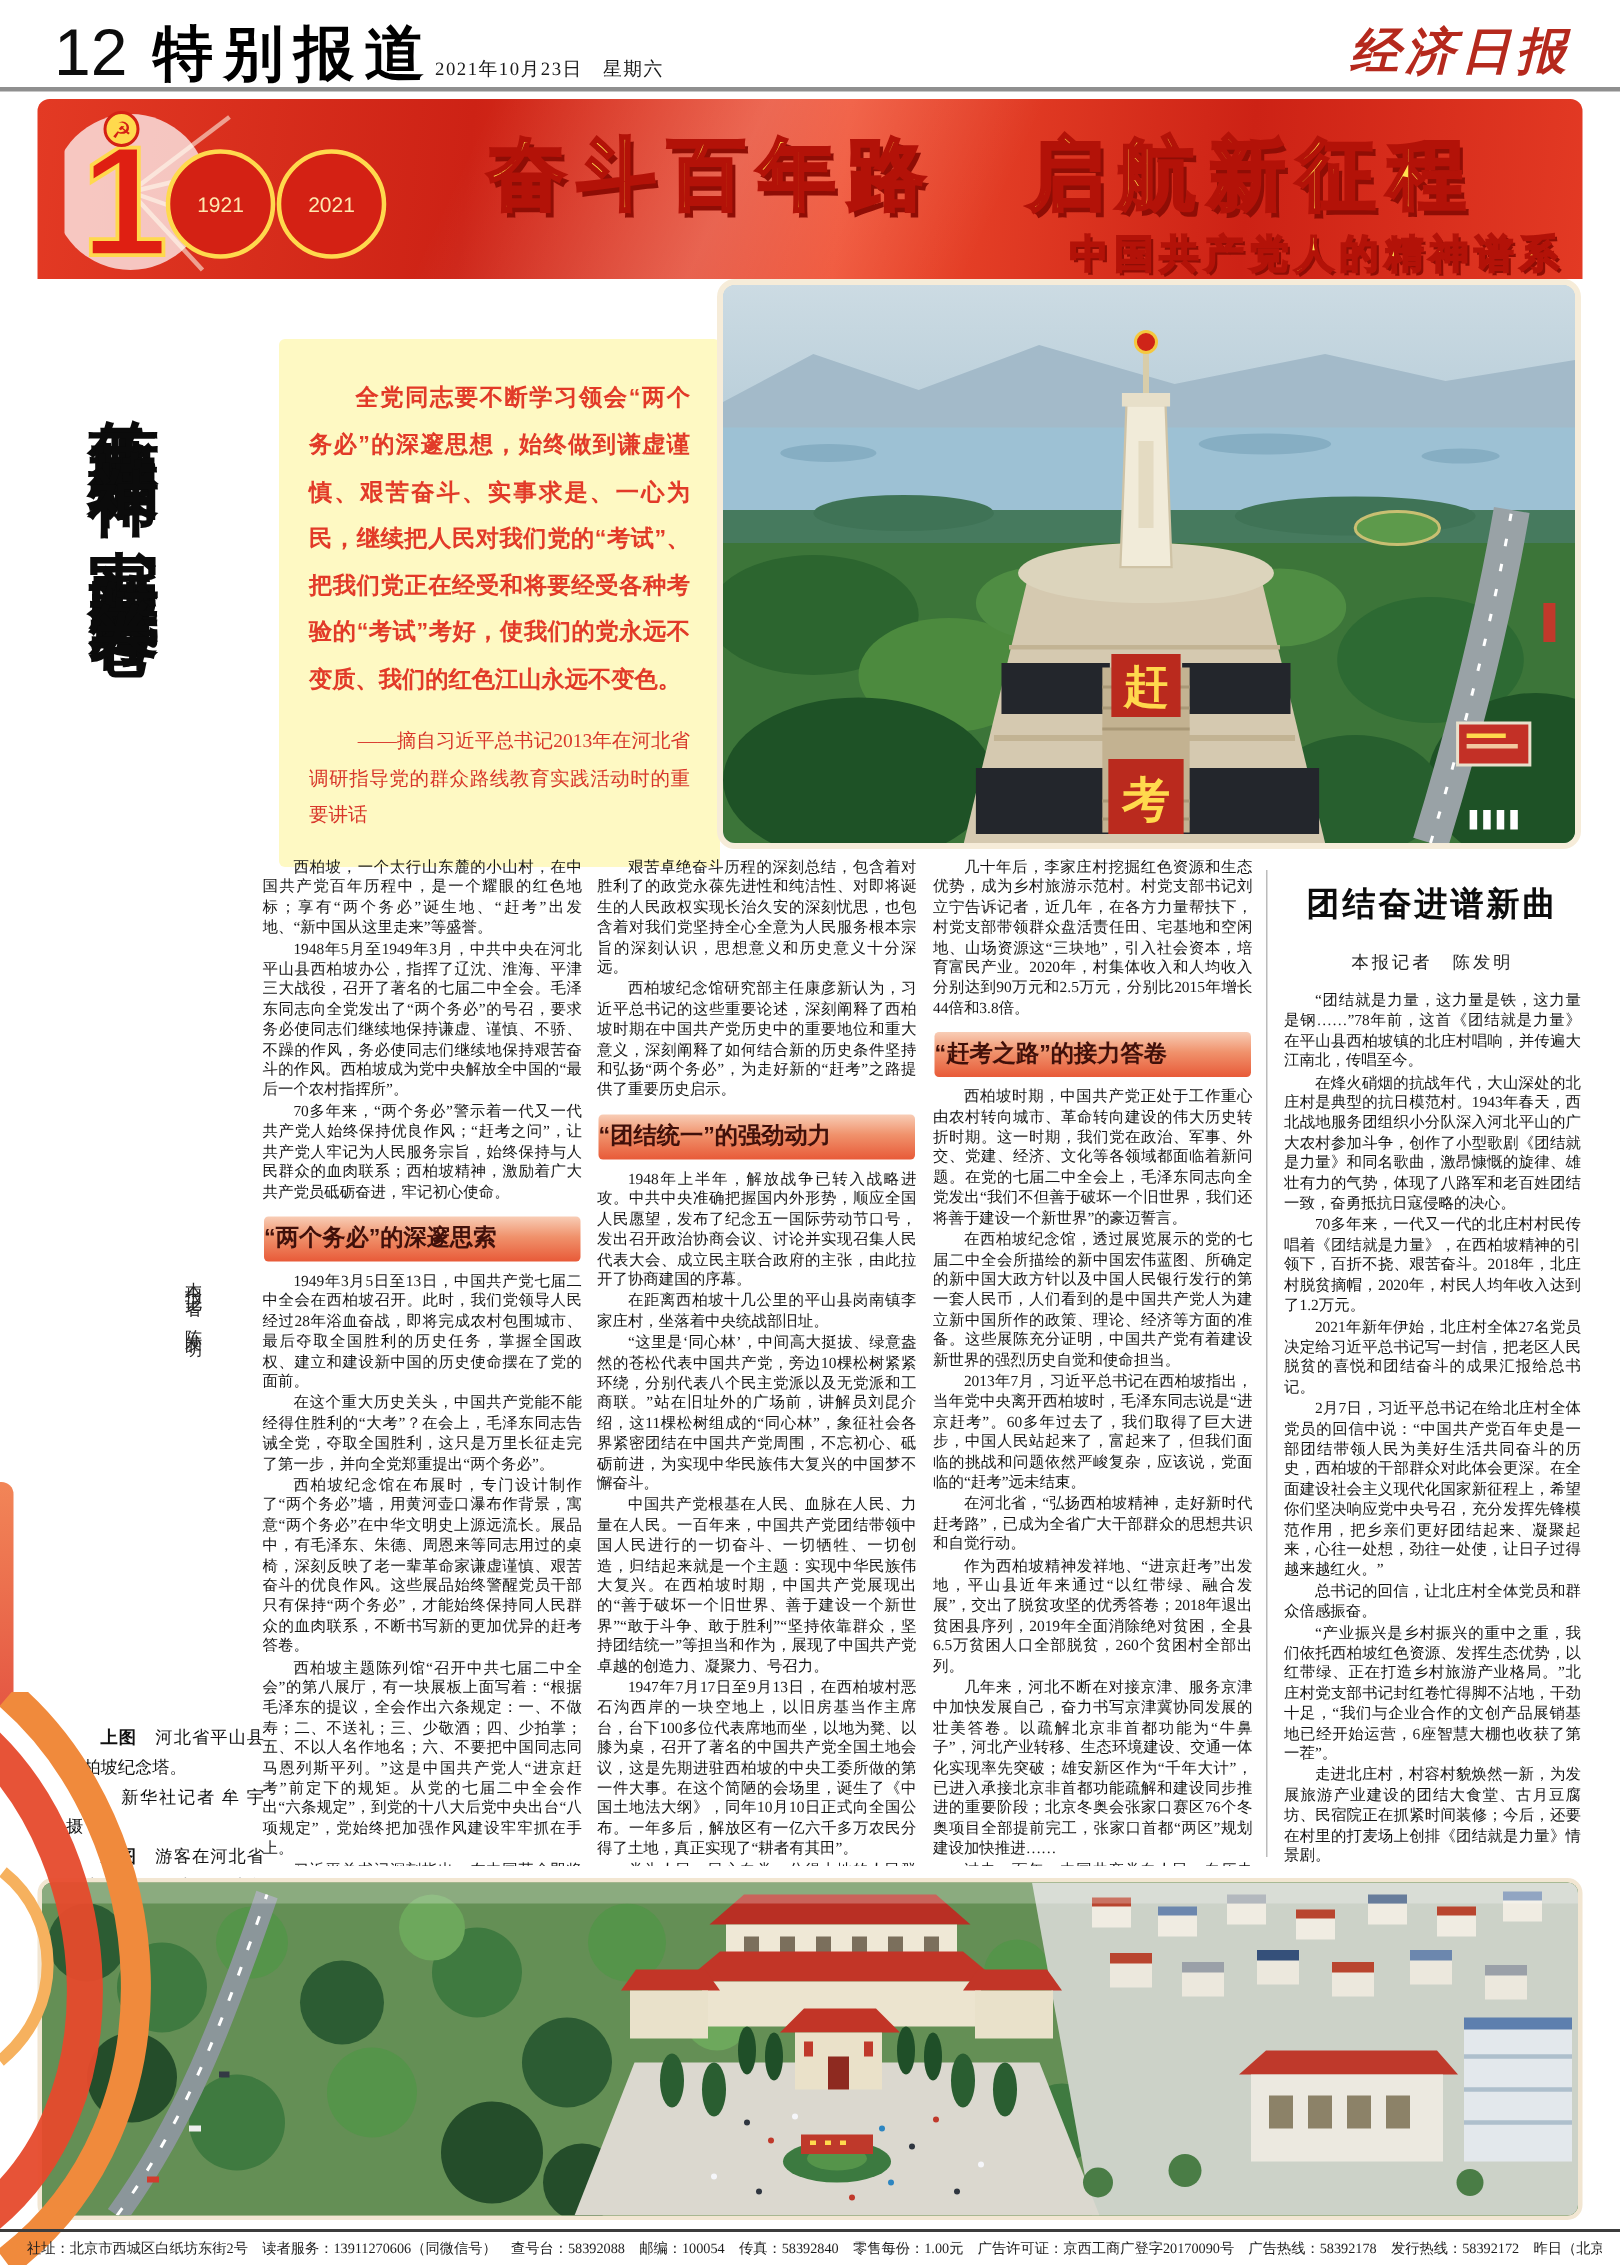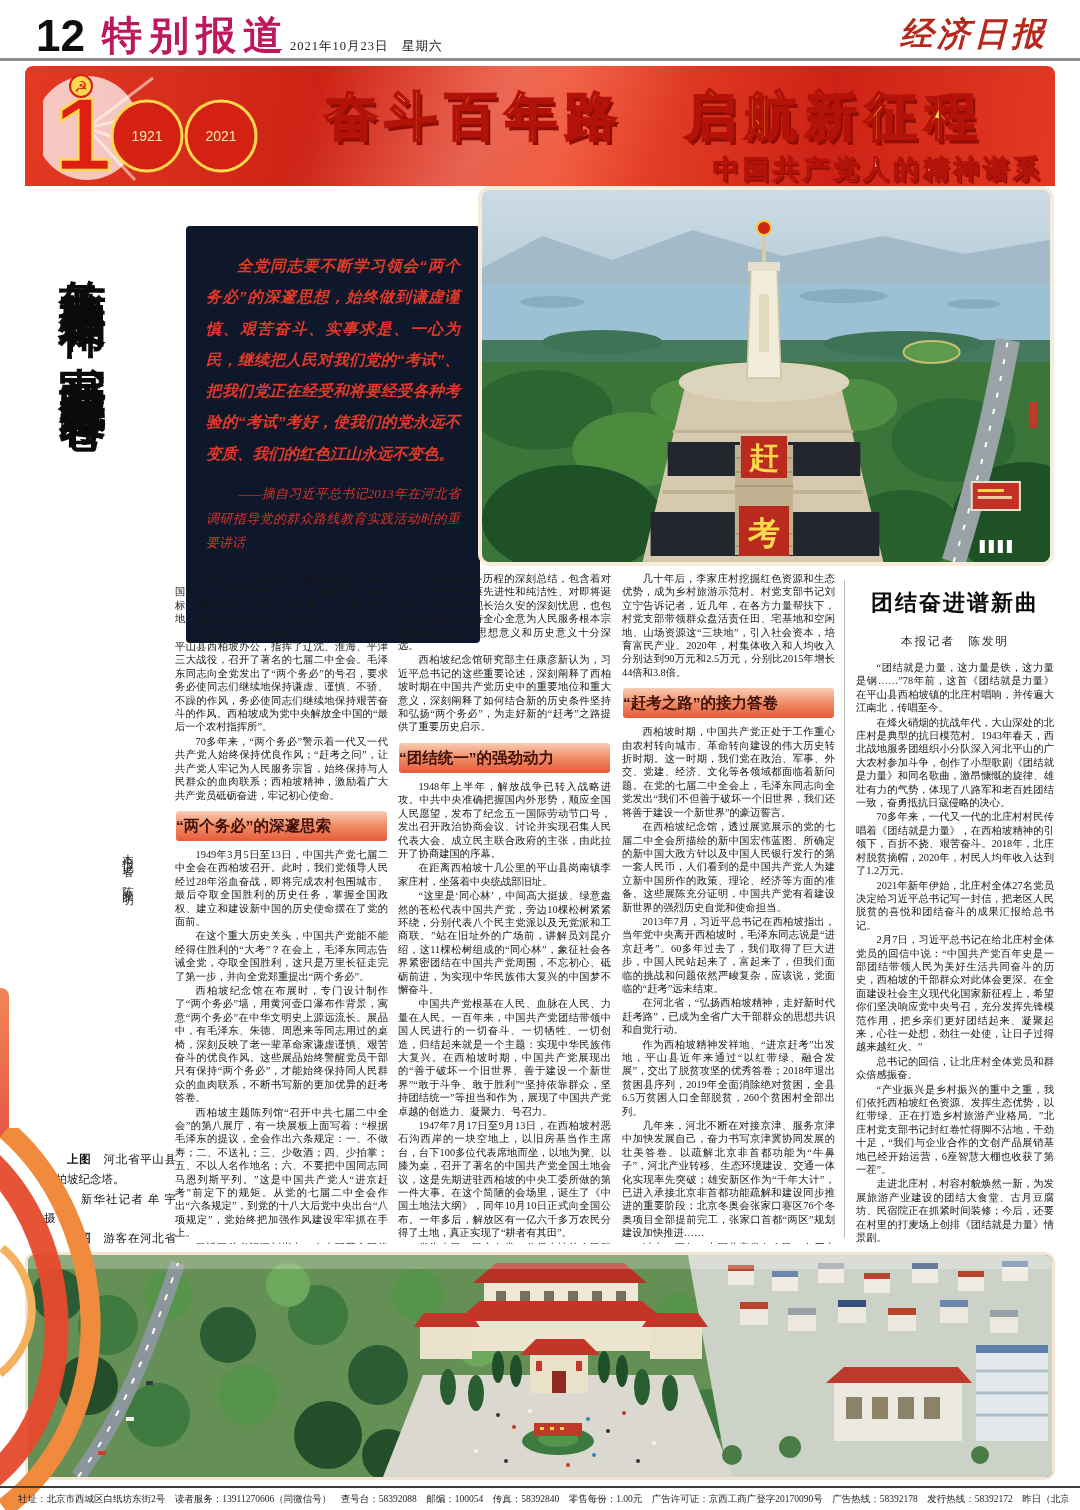--- a/index.html
+++ b/index.html
@@ -1,43 +1,43 @@
 <!DOCTYPE html>
 <html><head>
 <meta charset="utf-8">
 <style>
   html,body{margin:0;padding:0;background:#e8e8e8;}
   .page{position:relative;width:1080px;height:1510px;margin:0 auto;background:#ffffff;overflow:hidden;
         font-family:"Liberation Serif","DejaVu Serif",serif;color:#111;}
   .sans{font-family:"Liberation Sans","DejaVu Sans",sans-serif;}
 
   
-  .hdr-pagenum{position:absolute;left:36px;top:14px;font-size:44px;font-weight:700;line-height:1;color:#0d0d0d;
+  .hdr-pagenum{position:absolute;left:36px;top:14px;font-size:44px;font-weight:400;line-height:1;color:#0d0d0d;
                font-family:"Liberation Sans","DejaVu Sans",sans-serif;}
-  .hdr-section{position:absolute;left:102px;top:8px;font-size:40px;font-weight:900;letter-spacing:7px;color:#be185d;
+  .hdr-section{position:absolute;left:102px;top:8px;font-size:40px;font-weight:900;letter-spacing:7px;color:#000000;
                font-family:"Liberation Sans","DejaVu Sans",sans-serif;}
   .hdr-date{position:absolute;left:290px;top:38px;font-size:12.5px;letter-spacing:1px;color:#1a1a1a;}
   .masthead{position:absolute;right:32px;top:12px;font-size:33px;font-weight:700;font-style:italic;
             letter-spacing:4px;color:#b5291d;}
   .hdr-rule{position:absolute;left:0;top:58px;width:1080px;height:3px;background:#8f8f8f;}
 
   
   .banner{position:absolute;left:25px;top:66px;width:1030px;height:120px;border-radius:8px 8px 0 0;
           background:linear-gradient(96deg,#e33a24 0%,#cd2215 28%,#ef4c2e 52%,#cd2215 78%,#e33a24 100%);}
   .banner::before{content:"";position:absolute;inset:0;border-radius:8px 8px 0 0;
           background:linear-gradient(115deg,transparent 28%,rgba(255,255,255,.20) 45%,transparent 62%);}
   .banner-title{position:absolute;left:300px;top:16px;font-size:52px;font-weight:900;letter-spacing:8px;
           color:#ffe14f;-webkit-text-stroke:2px #b31208;text-shadow:3px 4px 0 #8f0d05;white-space:nowrap;}
   .banner-sub{position:absolute;left:688px;top:86px;font-size:26px;font-weight:700;letter-spacing:4px;
           color:#ffe14f;-webkit-text-stroke:1.2px #b31208;text-shadow:2px 2px 0 #8f0d05;white-space:nowrap;}
   .logo100{position:absolute;left:18px;top:4px;width:240px;height:114px;}
 
   
-  .quote{position:absolute;left:186px;top:226px;width:294px;height:417px;background:#0f172a;border-radius:4px;
-         padding:24px 20px;box-sizing:border-box;overflow:hidden;font-style:italic;}
+  .quote{position:absolute;left:186px;top:226px;width:294px;height:352px;background:#fef9c3;border-radius:4px;
+         padding:24px 20px;box-sizing:border-box;overflow:hidden;}
   .quote-text{margin:0;font-family:"Liberation Sans","DejaVu Sans",sans-serif;font-weight:700;
          font-size:15.5px;line-height:2.02;color:#e23a28;text-align:justify;text-indent:2em;}
   .quote-attr{margin:13px 0 0;font-size:13px;line-height:1.9;color:#d8362a;text-align:justify;text-indent:2.5em;}
 
   
   .photo-main{position:absolute;left:478px;top:186px;width:576px;height:380px;border:4px solid #f6ecd9;
          border-radius:12px;overflow:hidden;box-sizing:border-box;background:#bcd2db;}
   .photo-bottom{position:absolute;left:25px;top:1252px;width:1030px;height:228px;border:3px solid #f2e6d2;
          border-radius:10px;overflow:hidden;box-sizing:border-box;background:#648f55;}
   .photo-main svg,.photo-bottom svg{display:block;width:100%;height:100%;}

